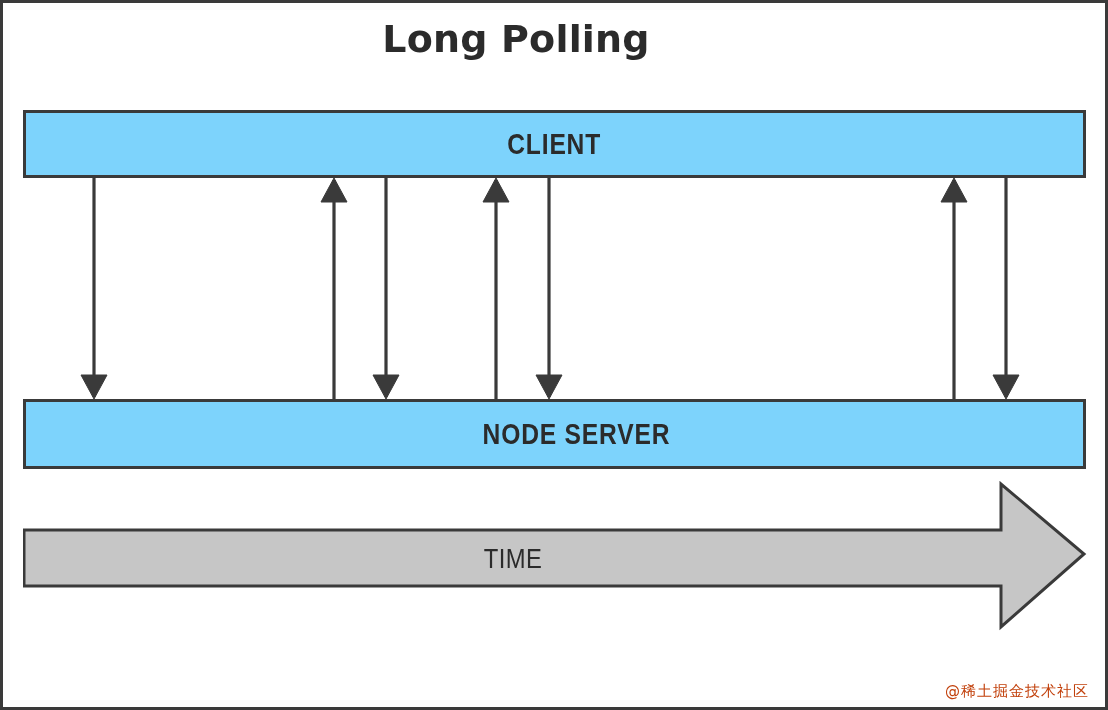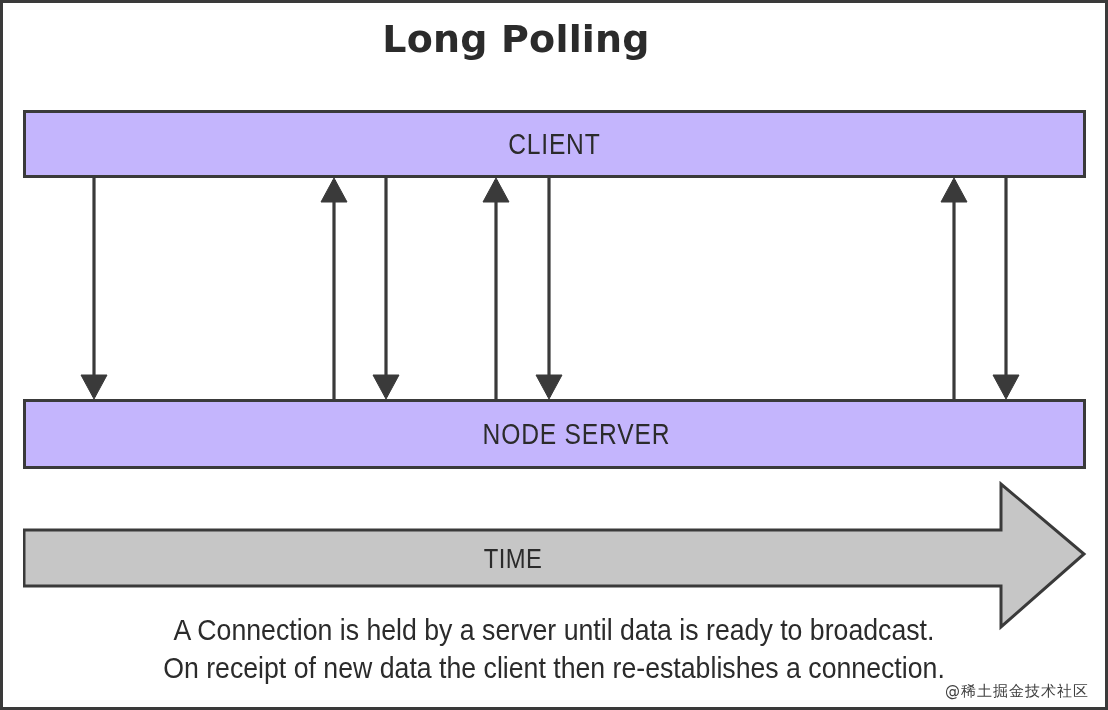--- a/index.html
+++ b/index.html
@@ -33,25 +33,26 @@
     font-family: "DejaVu Sans", sans-serif;
   }
 
   
   .lane {
     position: absolute;
     left: 20px;
     width: 1063px;
     box-sizing: border-box;
     border: 3px solid #3a3a3a;
-    background: #c4b5fd;
+    background: #7dd3fc;
     display: flex;
     align-items: center;
     justify-content: center;
     color: #2b2b2b;
+    font-weight: bold;
   }
   .lane-label {
     font-size: 30px;
     letter-spacing: 1px;
     transform: scaleX(0.82);
     font-family: "Liberation Sans", sans-serif;
   }
   #client-lane { top: 107px; height: 68px; }
   #server-lane { top: 396px; height: 70px; padding-left: 44px; }
 
@@ -104,21 +105,21 @@
     transform: scaleX(0.92);
     font-family: "Liberation Sans", sans-serif;
   }
 
   
   #watermark {
     position: absolute;
     right: 16px;
     bottom: 6px;
     font-size: 15px;
-    color: #404040;
+    color: #c2410c;
     font-family: "DejaVu Sans", sans-serif;
     letter-spacing: 1px;
     margin-top: 20px;
   }
 </style>
 </head>
 <body>
 
 <div id="page">
 
@@ -162,19 +163,15 @@
   <div class="lane" id="server-lane">
     <span class="lane-label">NODE SERVER</span>
   </div>
 
   <svg id="time-arrow" viewBox="0 0 1064 150" xmlns="http://www.w3.org/2000/svg">
     <polygon points="1,49 978,49 978,3 1061,73 978,146 978,105 1,105" fill="#c6c6c6" stroke="#3a3a3a" stroke-width="3" stroke-linejoin="miter"></polygon>
   </svg>
 
   <div id="time-label">TIME</div>
 
-  <div id="caption">
-    <div>A Connection is held by a server until data is ready to broadcast.</div>
-    <div>On receipt of new data the client then re-establishes a connection.</div>
-  </div>
 
   <div id="watermark">@稀土掘金技术社区</div>
 </div>
 
 </body></html>

